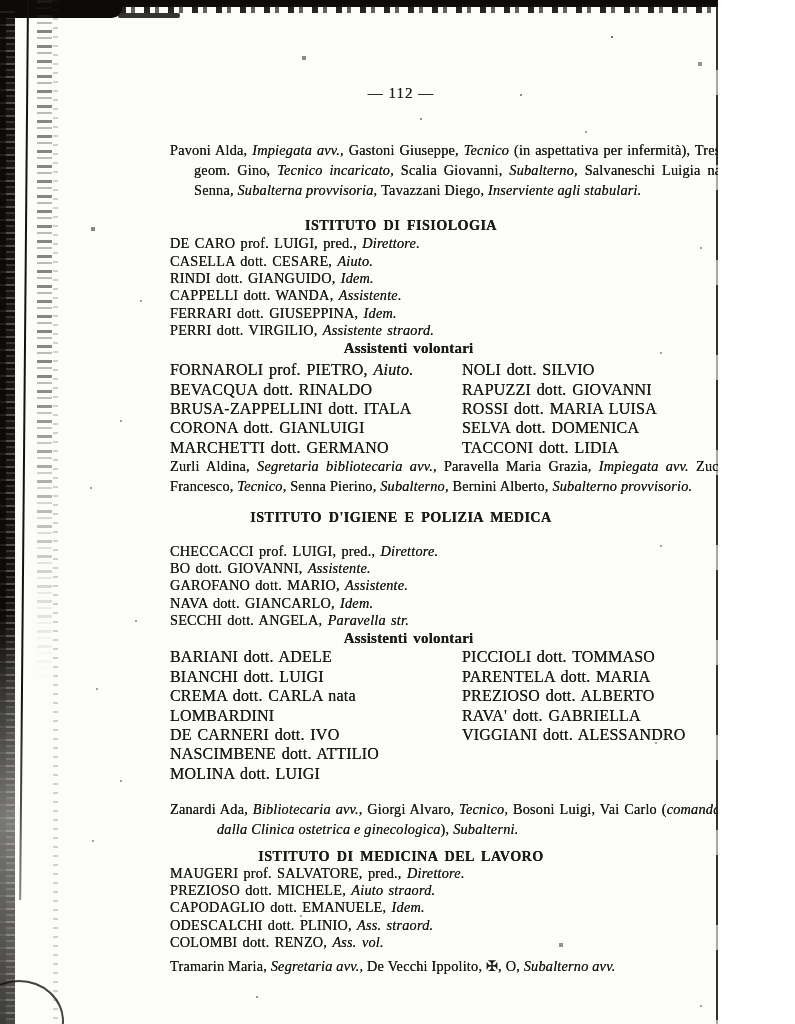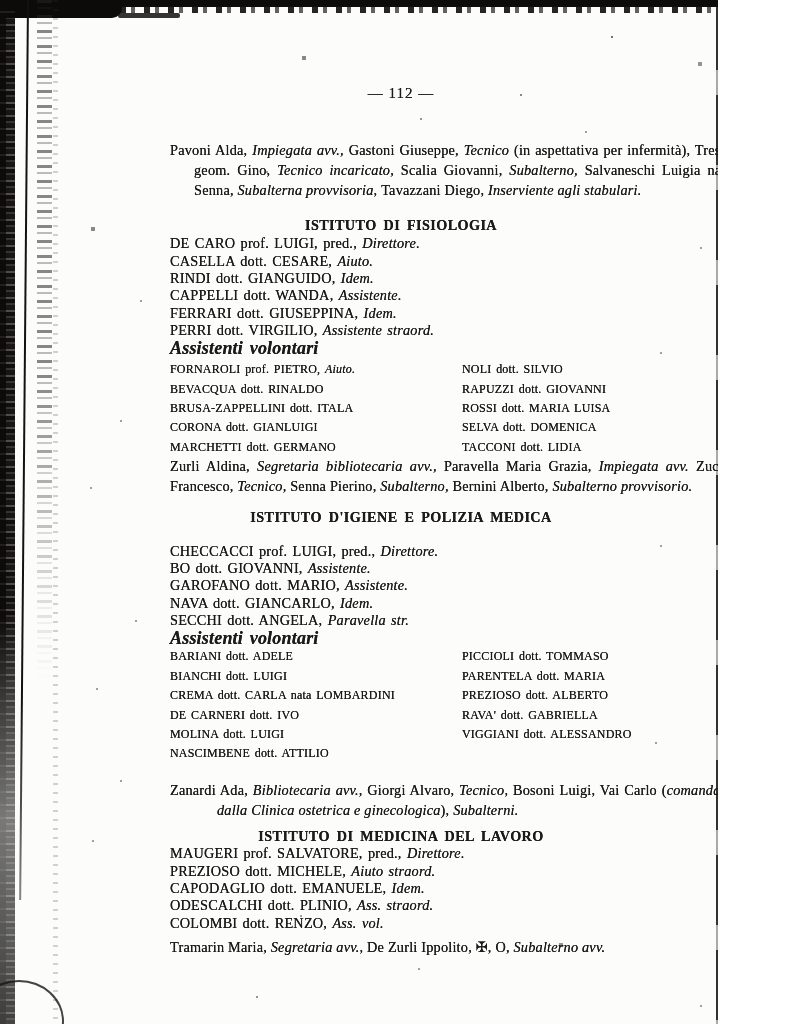--- a/index.html
+++ b/index.html
@@ -62,24 +62,24 @@
   
   .content{position:absolute;left:170px;top:84px;width:562px;
     text-shadow:0 0 .4px currentColor;letter-spacing:.2px;}
   .page-number{text-align:center;padding-right:100px;font-size:15px;line-height:18px;letter-spacing:1px;}
   .para{font-size:14.3px;line-height:19.8px;margin:0;}
   .justify{text-align:justify;}
   .hang{padding-left:24px;text-indent:-24px;}
   .hang-lg{padding-left:47px;text-indent:-47px;}
   .sec-title{font-size:14.2px;line-height:18px;font-weight:700;text-align:center;
     padding-right:100px;margin:0;letter-spacing:.4px;word-spacing:3px;}
-  .subhead{font-size:18px;line-height:18px;font-weight:700;font-style:italic;
-    text-align:left;padding-right:85px;margin:0;word-spacing:2px;}
+  .subhead{font-size:15px;line-height:18px;font-weight:700;
+    text-align:center;padding-right:85px;margin:0;word-spacing:2px;}
   .staff{font-size:14.3px;line-height:17.3px;word-spacing:1.5px;}
-  .vol-cols{display:flex;font-size:12px;line-height:19.4px;word-spacing:1.5px;}
+  .vol-cols{display:flex;font-size:16px;line-height:19.4px;word-spacing:1.5px;}
   .vol-left{width:292px;}
   .vol-right{flex:1;}
   .it{font-style:italic;}
   .mt39{margin-top:39px;} .mt16{margin-top:16px;} .mt11{margin-top:11px;}
   .mt7{margin-top:7px;}   .mt6{margin-top:6px;}   .mt3{margin-top:3px;}
   .mt2{margin-top:17px;}   .mt1{margin-top:1px;}   .mt0{margin-top:0;}
 </style>
 </head>
 <body>
 
@@ -139,37 +139,37 @@
         <div class="staff-line"><span>NAVA dott. GIANCARLO,</span> <span class="it">Idem.</span></div>
         <div class="staff-line"><span>SECCHI dott. ANGELA,</span> <span class="it">Paravella str.</span></div>
       </div>
     <div class="subhead mt0">Assistenti volontari</div>
     <div class="vol-cols mt0">
       <div class="vol-left">
           <div class="staff-line"><span>BARIANI dott. ADELE</span></div>
           <div class="staff-line"><span>BIANCHI dott. LUIGI</span></div>
           <div class="staff-line"><span>CREMA dott. CARLA nata LOMBARDINI</span></div>
           <div class="staff-line"><span>DE CARNERI dott. IVO</span></div>
+          <div class="staff-line"><span>NASCIMBENE dott. ATTILIO</span></div>
           <div class="staff-line"><span>MOLINA dott. LUIGI</span></div>
-          <div class="staff-line"><span>NASCIMBENE dott. ATTILIO</span></div>
         </div>
       <div class="vol-right">
           <div class="staff-line"><span>PICCIOLI dott. TOMMASO</span></div>
           <div class="staff-line"><span>PARENTELA dott. MARIA</span></div>
           <div class="staff-line"><span>PREZIOSO dott. ALBERTO</span></div>
           <div class="staff-line"><span>RAVA' dott. GABRIELLA</span></div>
           <div class="staff-line"><span>VIGGIANI dott. ALESSANDRO</span></div>
         </div>
     </div>
     <p class="para justify hang-lg mt2"><span>Zanardi Ada, </span><span class="it">Bibliotecaria avv., </span><span>Giorgi Alvaro, </span><span class="it">Tecnico, </span><span>Bosoni Luigi, Vai Carlo (</span><span class="it">comandato dalla Clinica ostetrica e ginecologica</span><span>), </span><span class="it">Subalterni.</span></p>
 
     <h2 class="sec-title mt7">ISTITUTO DI MEDICINA DEL LAVORO</h2>
     <div class="staff mt0">
         <div class="staff-line"><span>MAUGERI prof. SALVATORE, pred.,</span> <span class="it">Direttore.</span></div>
         <div class="staff-line"><span>PREZIOSO dott. MICHELE,</span> <span class="it">Aiuto straord.</span></div>
         <div class="staff-line"><span>CAPODAGLIO dott. EMANUELE,</span> <span class="it">Idem.</span></div>
         <div class="staff-line"><span>ODESCALCHI dott. PLINIO,</span> <span class="it">Ass. straord.</span></div>
         <div class="staff-line"><span>COLOMBI dott. RENZO,</span> <span class="it">Ass. vol.</span></div>
       </div>
-    <p class="para mt6"><span>Tramarin Maria, </span><span class="it">Segretaria avv., </span><span>De Zurli Ippolito, ✠, O, </span><span class="it">Subalterno avv.</span></p>
+    <p class="para mt6"><span>Tramarin Maria, </span><span class="it">Segretaria avv., </span><span>De Vecchi Ippolito, ✠, O, </span><span class="it">Subalterno avv.</span></p>
 
   </div>
 </div>
 
 </body></html>

